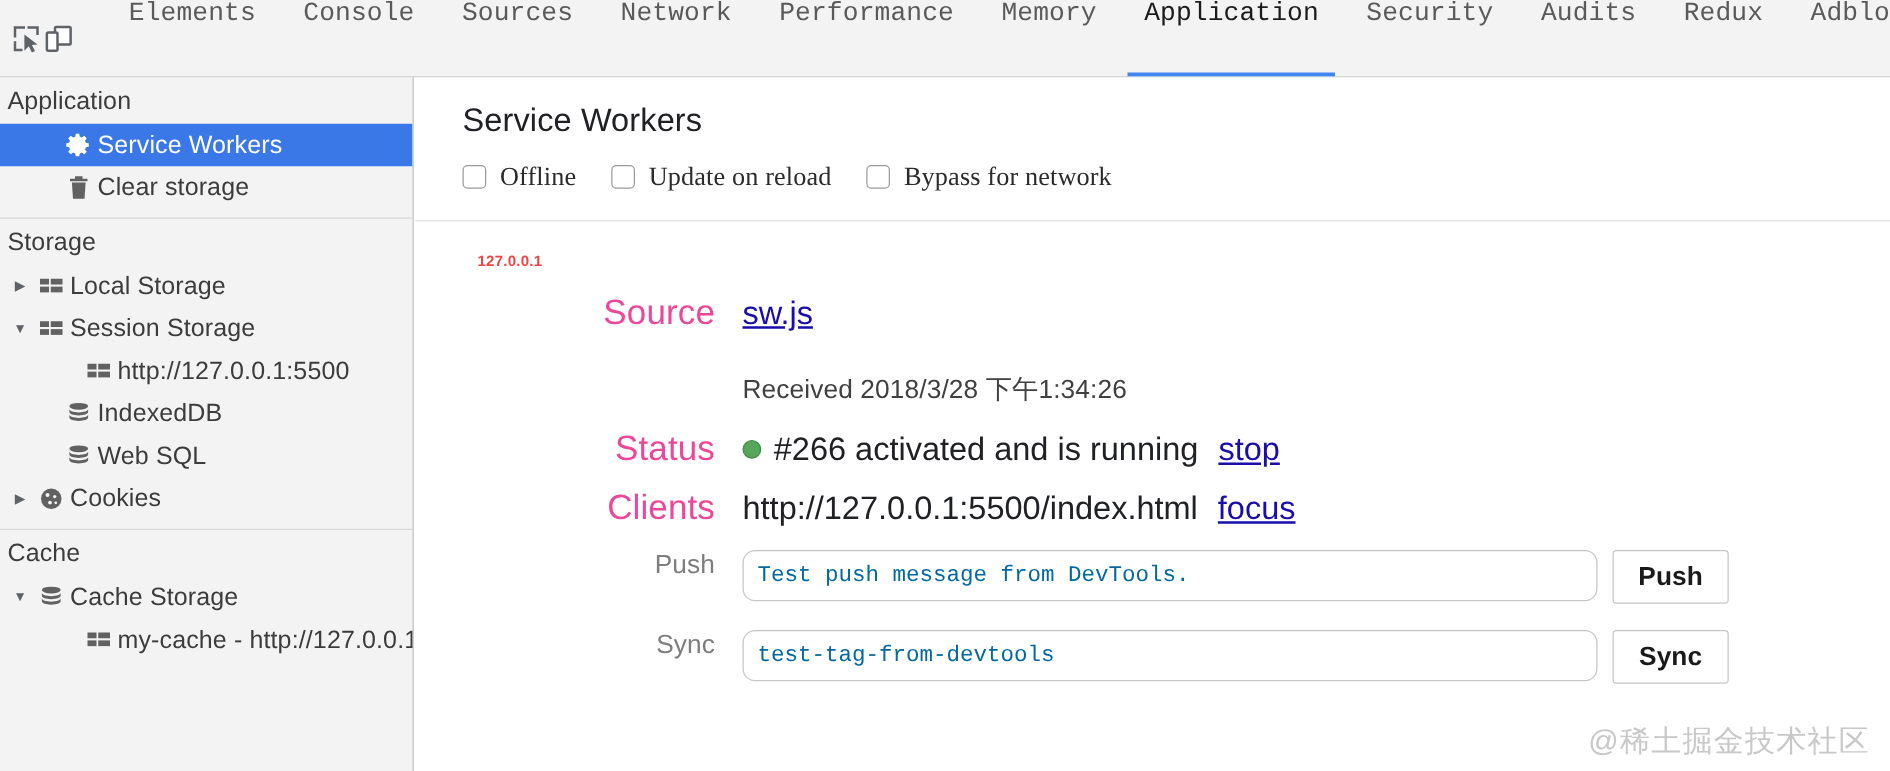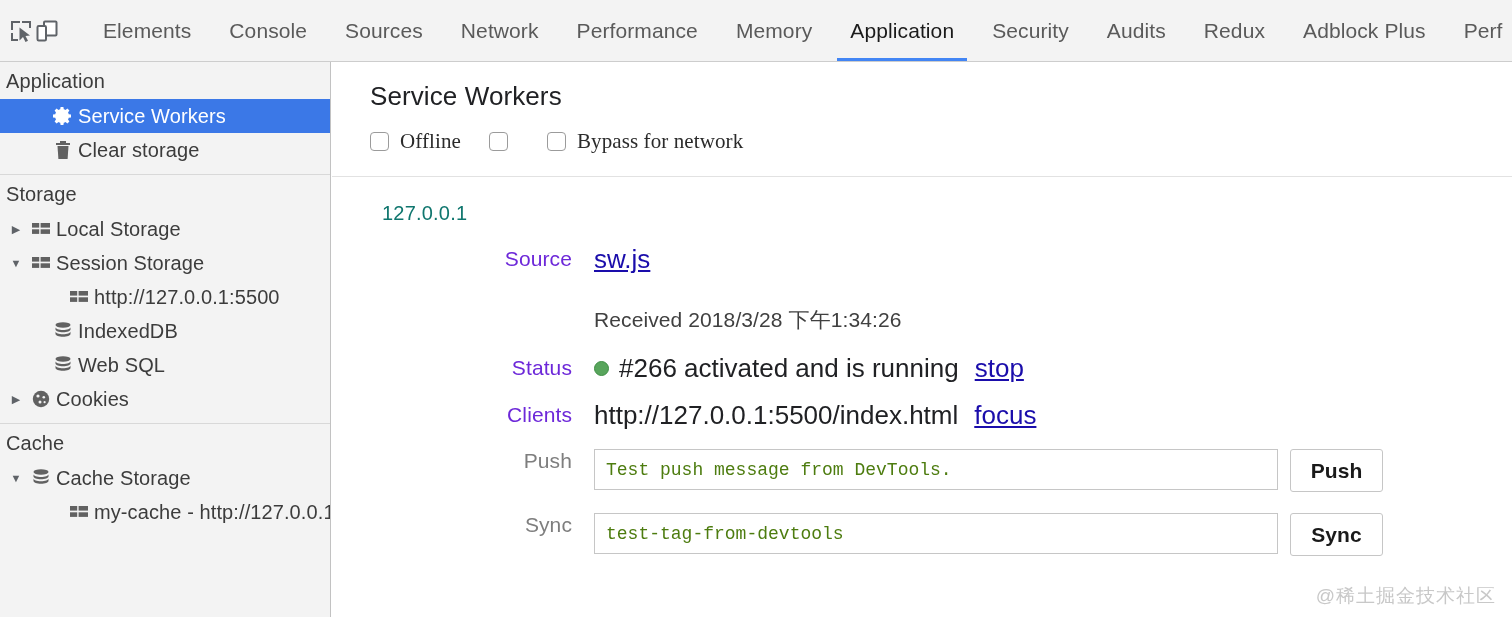--- a/index.html
+++ b/index.html
@@ -53,27 +53,27 @@
   .tabs {
     display: flex;
     align-items: center;
     height: 100%;
   }
 
   .tab {
     position: relative;
     height: 100%;
     display: flex;
-    align-items: center;
     padding: 0 19px;
     font-size: 21px;
     color: #5a5a5a;
     letter-spacing: 0.1px;
     cursor: pointer;
     white-space: nowrap;
+    font-family: Liberation Mono, monospace;
   }
   .tab.active { color: #1b1b1b; }
   .tab.active::after {
     content: "";
     position: absolute;
     left: 6px; right: 6px;
     bottom: 0;
     height: 3px;
     background: #4285f4;
   }
@@ -195,41 +195,41 @@
     white-space: nowrap;
   }
 
   .main-divider {
     height: 1px;
     background: #e2e2e2;
     margin-top: 22px;
   }
 
   .origin {
-    font-size: 20px;
-    font-weight: 400;
-    color: #0f766e;
+    font-size: 12px;
+    font-weight: 700;
+    color: #ef4444;
     padding: 25px 0 0 50px;
     letter-spacing: 0.2px;
   }
 
   .field-row {
     display: flex;
     align-items: flex-start;
     margin-top: 21px;
     padding-left: 50px;
   }
 
   .field-label {
     width: 212px;
     min-width: 212px;
     text-align: right;
     padding-right: 22px;
-    font-size: 21px;
-    color: #6d28d9;
+    font-size: 28px;
+    color: #ec4899;
     letter-spacing: 0.1px;
     line-height: 26px;
   }
 
   .field-value {
     font-size: 26px;
     color: #202124;
     line-height: 26px;
     display: flex;
     align-items: center;
@@ -281,26 +281,26 @@
     padding-right: 22px;
     font-size: 21px;
     color: #7e7e7e;
     letter-spacing: 0.1px;
   }
 
   .io-input {
     width: 684px;
     height: 41px;
     border: 1px solid #c6c6c6;
-    border-radius: 0;
+    border-radius: 10px;
     background: #fff;
     padding: 0 11px;
     font-family: "Liberation Mono", "DejaVu Sans Mono", monospace;
     font-size: 18px;
-    color: #4d7c0f;
+    color: #0369a1;
     outline: none;
   }
 
   .io-button {
     margin-left: 12px;
     width: 93px;
     height: 43px;
     border: 1px solid #c6c6c6;
     border-radius: 3px;
     background: #fff;
@@ -310,21 +310,21 @@
     color: #1a1a1a;
     cursor: pointer;
     letter-spacing: 0.1px;
   }
 
   
   .watermark {
     position: absolute;
     right: 16px;
     bottom: 8px;
-    font-size: 19px;
+    font-size: 24px;
     color: #c8c8c8;
     letter-spacing: 1px;
     pointer-events: none;
     user-select: none;
     white-space: nowrap;
   }
 </style>
 </head>
 <body>
 
@@ -510,20 +510,21 @@
 
     <div class="sw-title">Service Workers</div>
 
     <div class="cb-row">
       <label class="cb-group">
         <span class="cb-box"></span>
         <span class="cb-label">Offline</span>
       </label>
       <label class="cb-group">
         <span class="cb-box"></span>
+        <span class="cb-label">Update on reload</span>
       </label>
       <label class="cb-group">
         <span class="cb-box"></span>
         <span class="cb-label">Bypass for network</span>
       </label>
     </div>
 
     <div class="main-divider"></div>
 
     <div class="origin">127.0.0.1</div>

